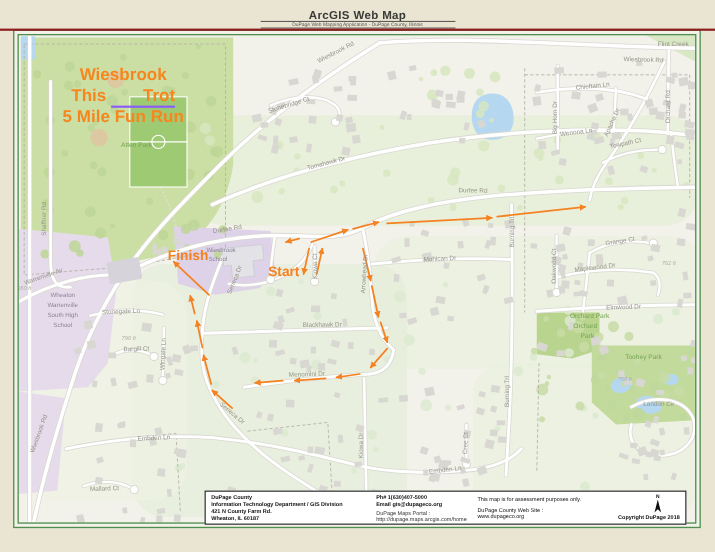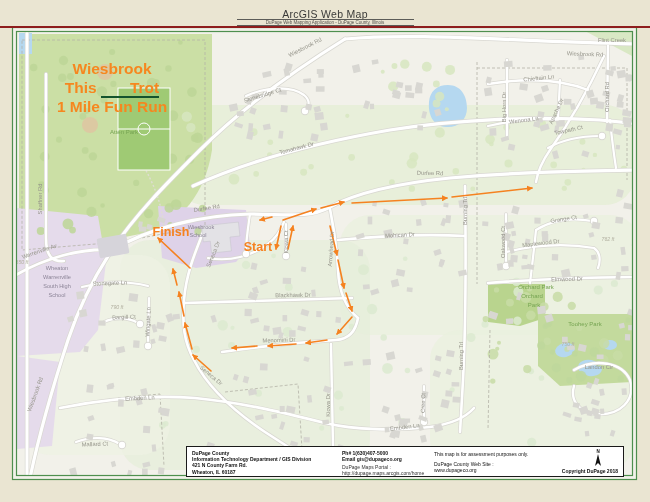--- a/index.html
+++ b/index.html
@@ -1,23 +1,23 @@
 <!DOCTYPE html>
 <html><head>
 <meta charset="utf-8">
 <style>
   html,body{margin:0;padding:0;}
   .page{position:relative;width:650px;height:502px;background:#eae5d2;font-family:"Liberation Sans",sans-serif;overflow:hidden;}
-  .hdr-title{position:absolute;top:8px;left:0;right:0;text-align:center;font-size:10.5px;color:#3a3a38;letter-spacing:.3px;z-index:6;}
+  .hdr-title{position:absolute;top:8px;left:0;right:0;text-align:center;font-size:10.5px;color:#3a3a38;letter-spacing:.3px;z-index:6;font-weight:bold;}
   .hdr-line{position:absolute;left:237px;width:177px;border-top:1px solid #5c5c58;height:0;z-index:6;}
   .hdr-sub{position:absolute;top:19.5px;left:0;right:0;text-align:center;font-size:4.5px;color:#55534e;z-index:6;}
   .maroon{position:absolute;left:0;right:0;top:26.2px;height:1.6px;background:#8e1d1d;z-index:6;}
   #map-svg{position:absolute;left:0;top:0;z-index:1;}
   .event-title{position:absolute;left:28px;top:59px;width:168px;text-align:center;color:#f6871f;font-weight:bold;font-size:15.5px;line-height:19px;z-index:3;}
-  .spell{border-bottom:2px solid #14532d;padding-left:29px;}
+  .spell{border-bottom:2px solid #8b5cf6;padding-left:29px;}
   text{font-family:"Liberation Sans",sans-serif;}
   .lbl-st{fill:#96958b;font-size:5.8px;}
   .lbl-park{fill:#76a452;font-size:6px;}
   .lbl-elev{fill:#b2b0a0;font-size:5.2px;font-style:italic;}
   .lbl-sch{fill:#8d8598;font-size:5.6px;}
   .lbl-omd{fill:#f58220;font-size:12.5px;font-weight:bold;}
   .footer{position:absolute;left:186px;top:446px;width:438px;height:31px;background:#ffffff;border:1px solid #1a1a1a;z-index:4;display:flex;padding:2.5px 4px 2px 5px;box-sizing:border-box;font-size:5px;color:#111;}
   .fc1{width:150px;}
   .fc1 div{font-weight:bold;line-height:6.4px;}
   .fc2{width:92px;line-height:6.4px;}
@@ -679,21 +679,21 @@
           <text x="258" y="251" text-anchor="middle" class="lbl-omd" transform="rotate(0 258 251)">Start</text>
         </g>
       </g>
       <rect x="12.5" y="27.5" width="624" height="452" fill="none" stroke="#4e8f4e" stroke-width="1.2"></rect>
       <rect x="16.5" y="31.5" width="616" height="444" fill="none" stroke="#4e8f4e" stroke-width="1.2"></rect>
     </svg>
 
   <div class="event-title">
     <div>Wiesbrook</div>
     <div><span>This </span><span class="spell">Trot</span></div>
-    <div>1 Mile Fun Run</div>
+    <div>5 Mile Fun Run</div>
   </div>
 
   <div class="footer">
     <div class="fc1">
       <div>DuPage County</div>
       <div>Information Technology Department / GIS Division</div>
       <div>421 N County Farm Rd.</div>
       <div>Wheaton, IL 60187</div>
     </div>
     <div class="fc2">

